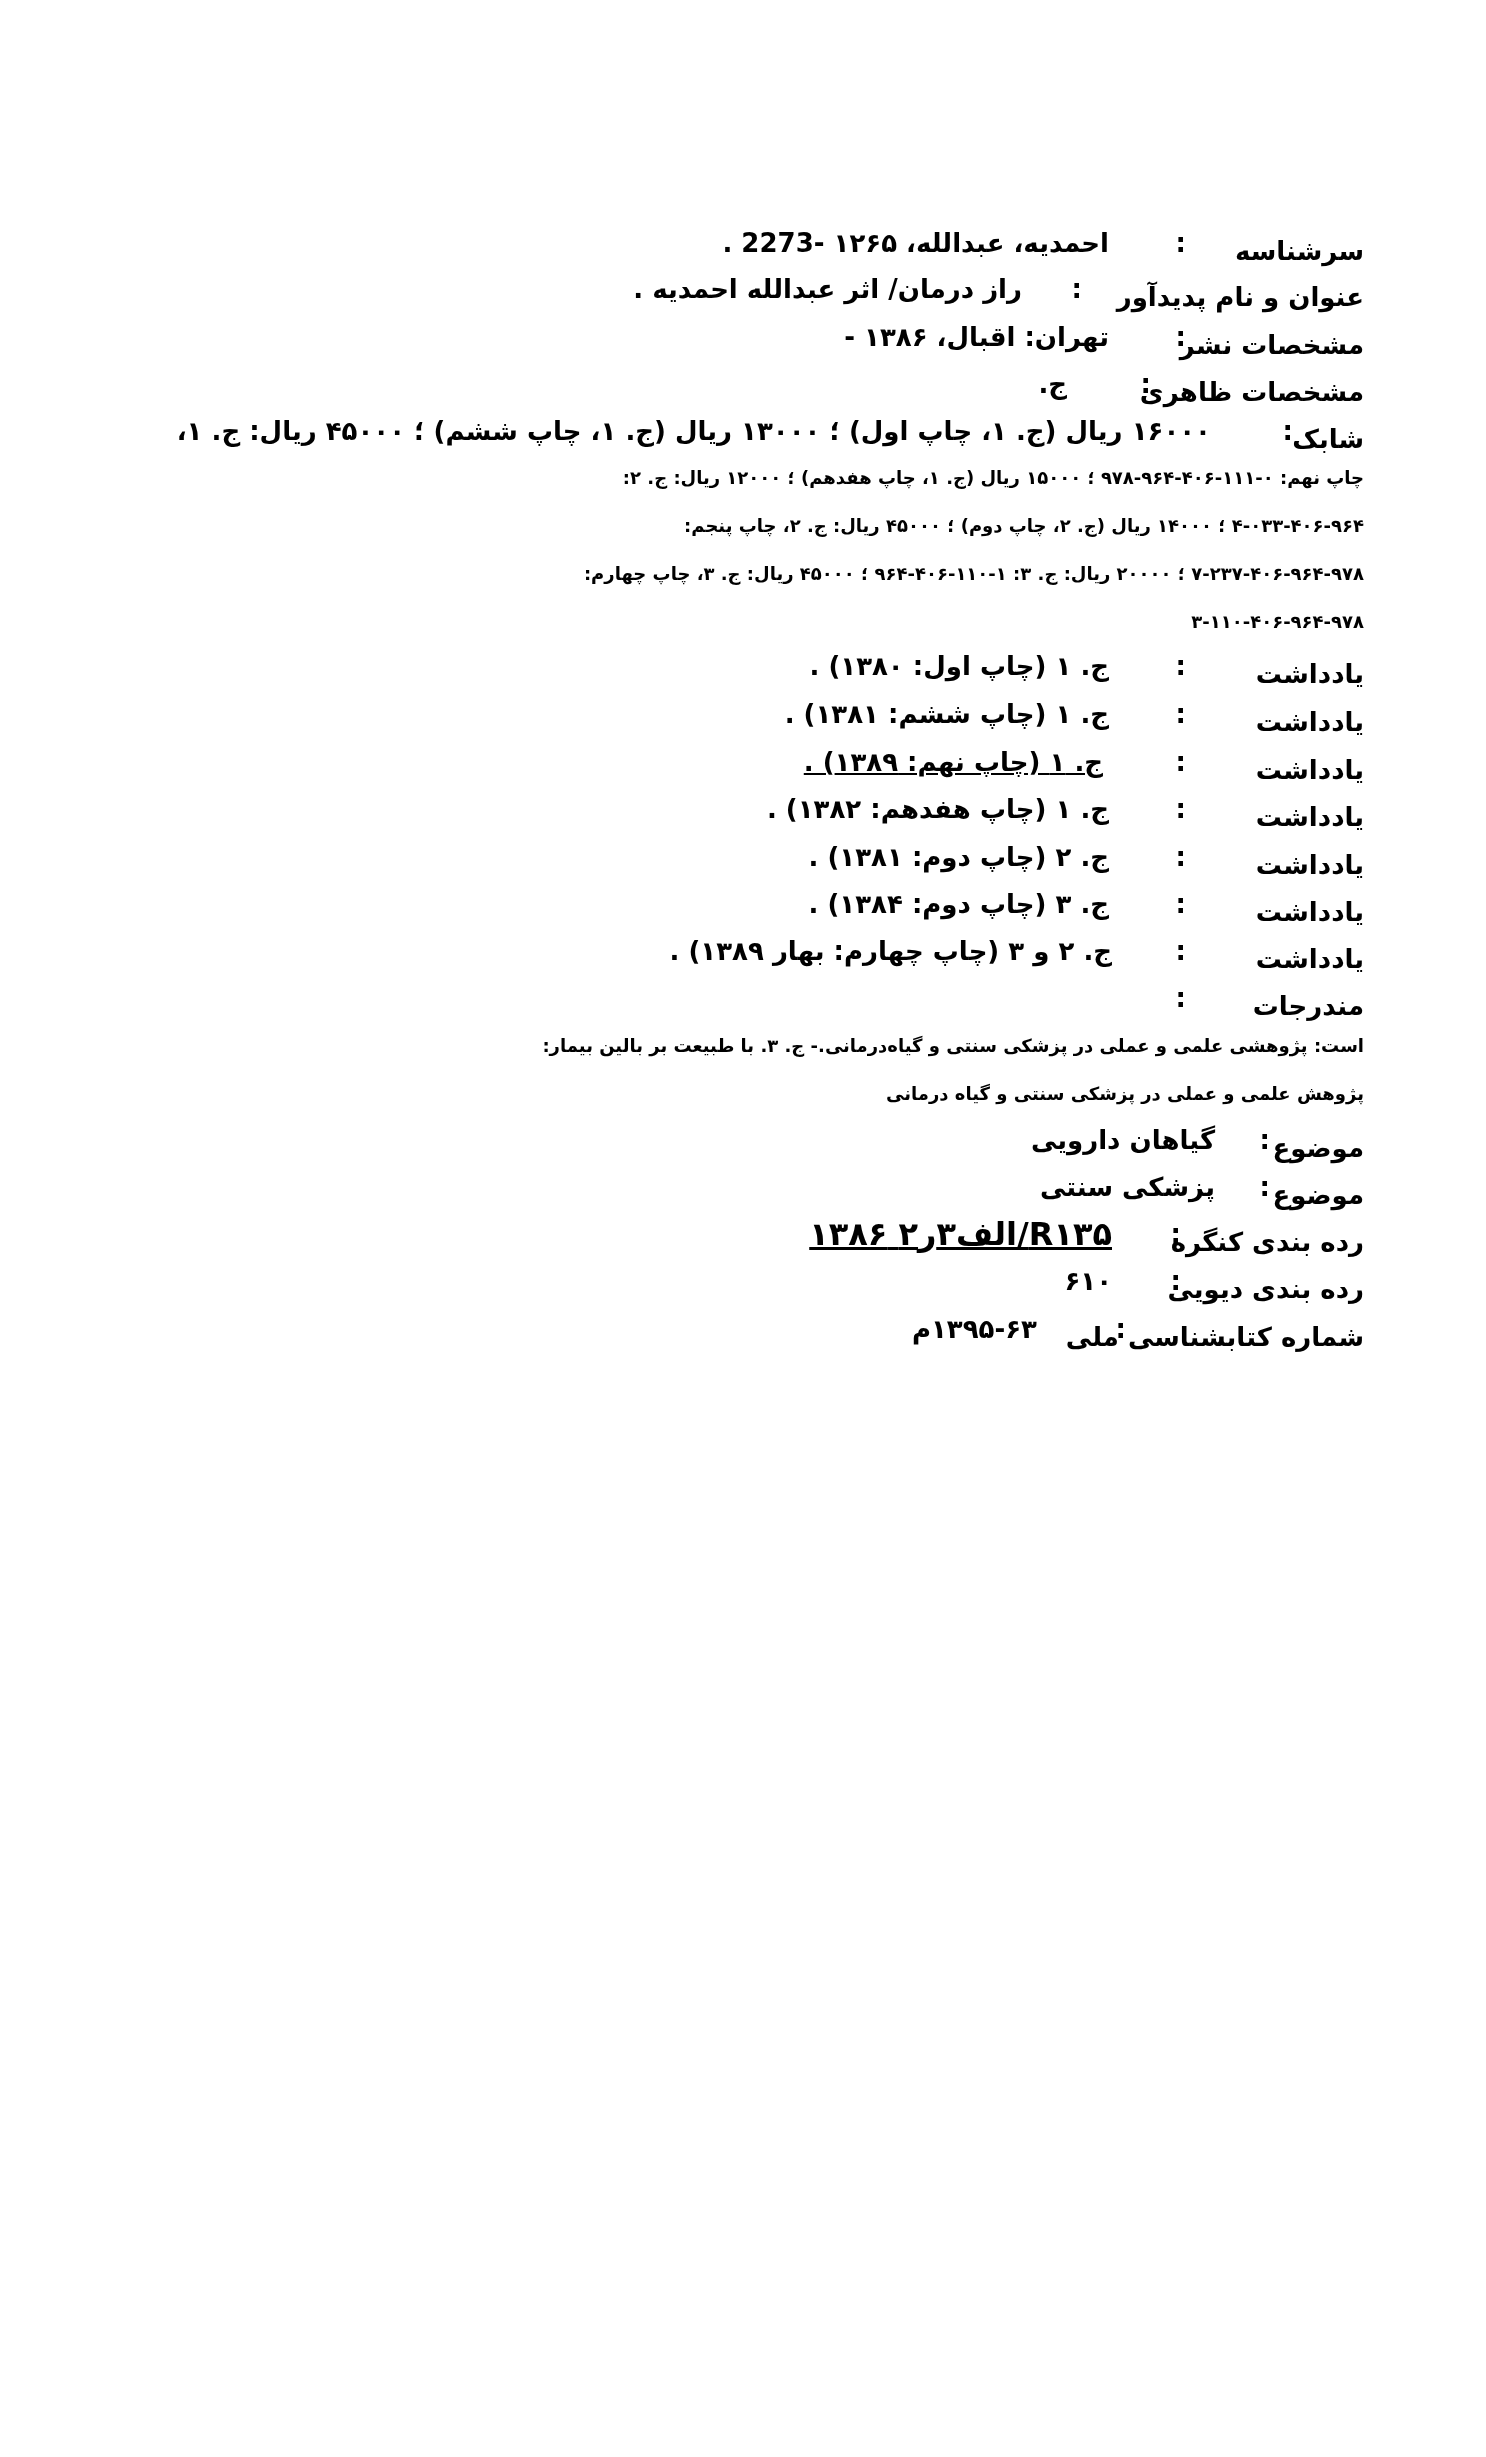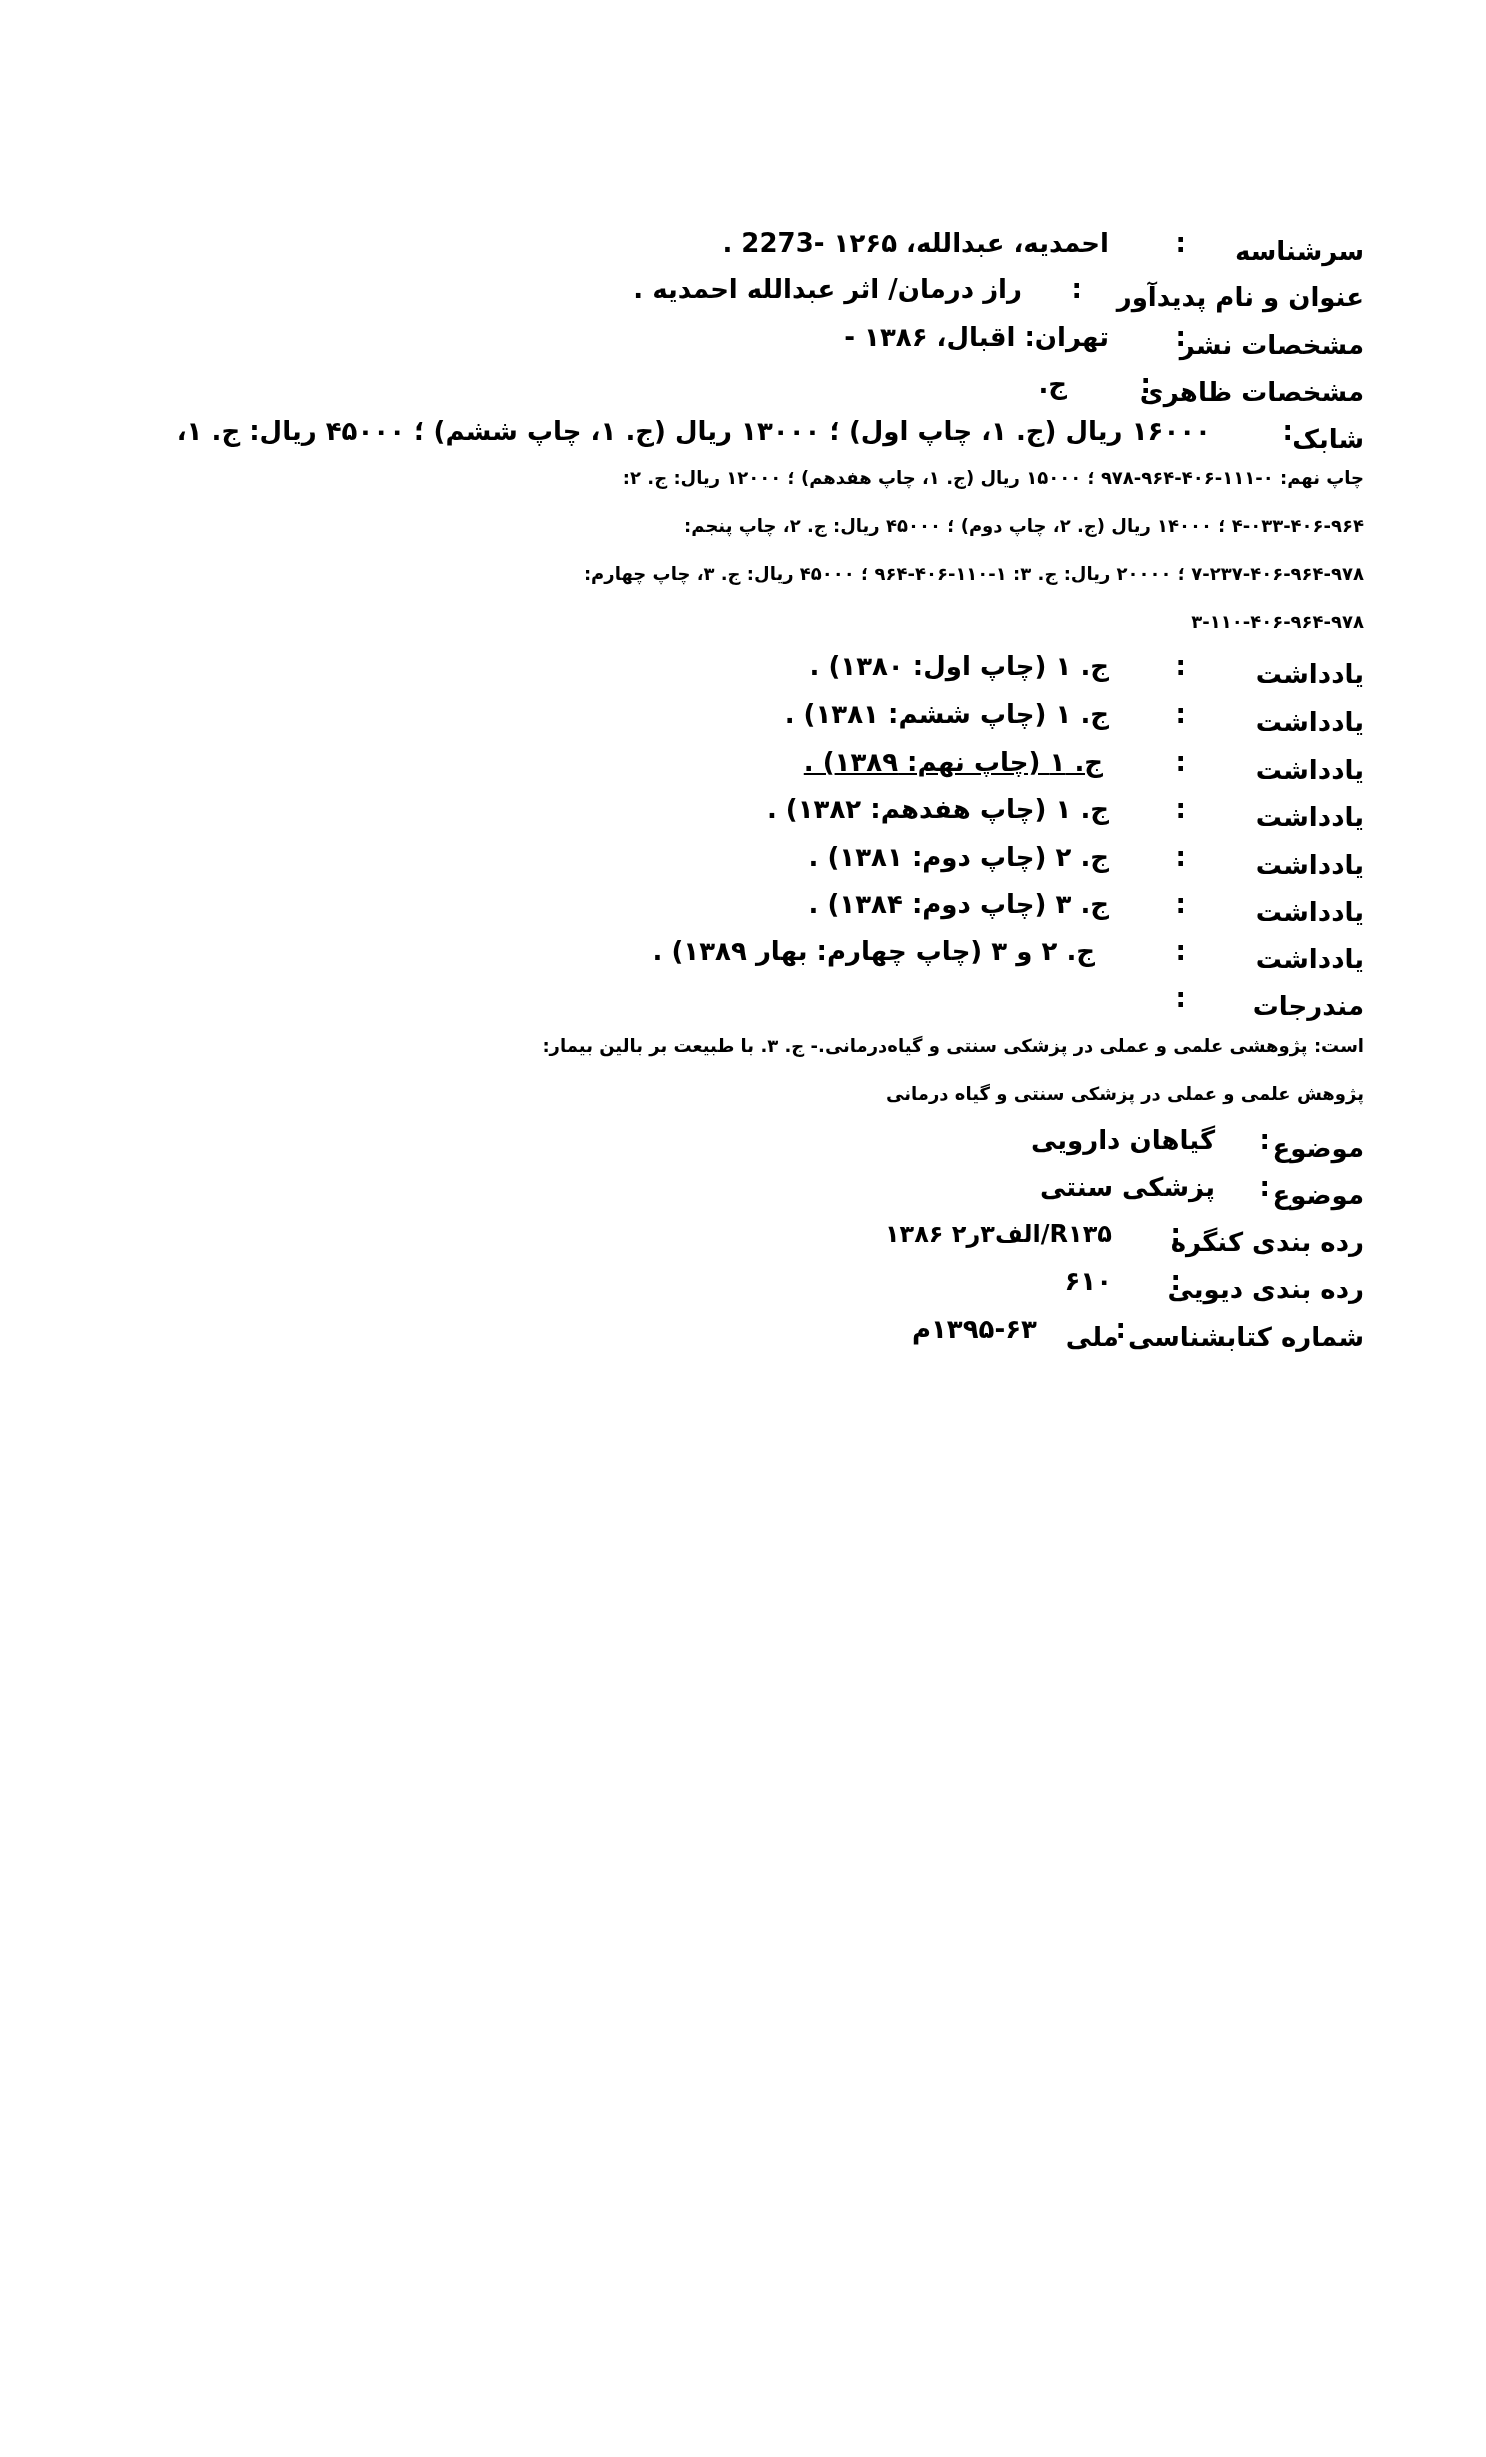--- a/index.html
+++ b/index.html
@@ -82,21 +82,21 @@
     <span class="value" style="right:255px;">ج. ۲ (چاپ دوم: ۱۳۸۱) .</span>
   </div>
   <div class="line" style="top:884px; right:122px; width:1069px;">
     <span class="label">یادداشت</span>
     <span class="colon" style="right:178px;">:</span>
     <span class="value" style="right:255px;">ج. ۳ (چاپ دوم: ۱۳۸۴) .</span>
   </div>
   <div class="line" style="top:931px; right:122px; width:1069px;">
     <span class="label">یادداشت</span>
     <span class="colon" style="right:178px;">:</span>
-    <span class="value" style="right:269px;margin-left:25px;">ج. ۲ و ۳ (چاپ چهارم: بهار ۱۳۸۹) .</span>
+    <span class="value" style="right:252px;margin-left:25px;">ج. ۲ و ۳ (چاپ چهارم: بهار ۱۳۸۹) .</span>
   </div>
 
   <div class="line" style="top:978px; right:122px; width:1069px;">
     <span class="label">مندرجات</span>
     <span class="colon" style="right:178px;">:</span>
   </div>
   <div class="para" style="top:1022px;">
     <div>است: پژوهشی علمی و عملی در پزشکی سنتی و گیاه‌درمانی.- ج. ۳. با طبیعت بر بالین بیمار:</div>
     <div>پژوهش علمی و عملی در پزشکی سنتی و گیاه درمانی</div>
   </div>
@@ -108,21 +108,21 @@
   </div>
   <div class="line" style="top:1167px; right:122px; width:1069px;">
     <span class="label">موضوع</span>
     <span class="colon" style="right:94px;">:</span>
     <span class="value" style="right:149px;">پزشکی سنتی</span>
   </div>
 
   <div class="line" style="top:1214px; right:122px; width:1069px;">
     <span class="label">رده بندی کنگره</span>
     <span class="colon" style="right:183px;">:</span>
-    <span class="value" style="right:252px; font-size:24px;">R۱۳۵/الف۳ر۲ ۱۳۸۶</span>
+    <span class="value" style="right:252px; font-size:32px;text-decoration:underline;">R۱۳۵/الف۳ر۲ ۱۳۸۶</span>
   </div>
 
   <div class="line" style="top:1261px; right:122px; width:1069px;">
     <span class="label">رده بندی دیویی</span>
     <span class="colon" style="right:183px;">:</span>
     <span class="value" style="right:252px;">۶۱۰</span>
   </div>
 
   <div class="line" style="top:1309px; right:122px; width:1069px;">
     <span class="label">شماره کتابشناسی ملی</span>

